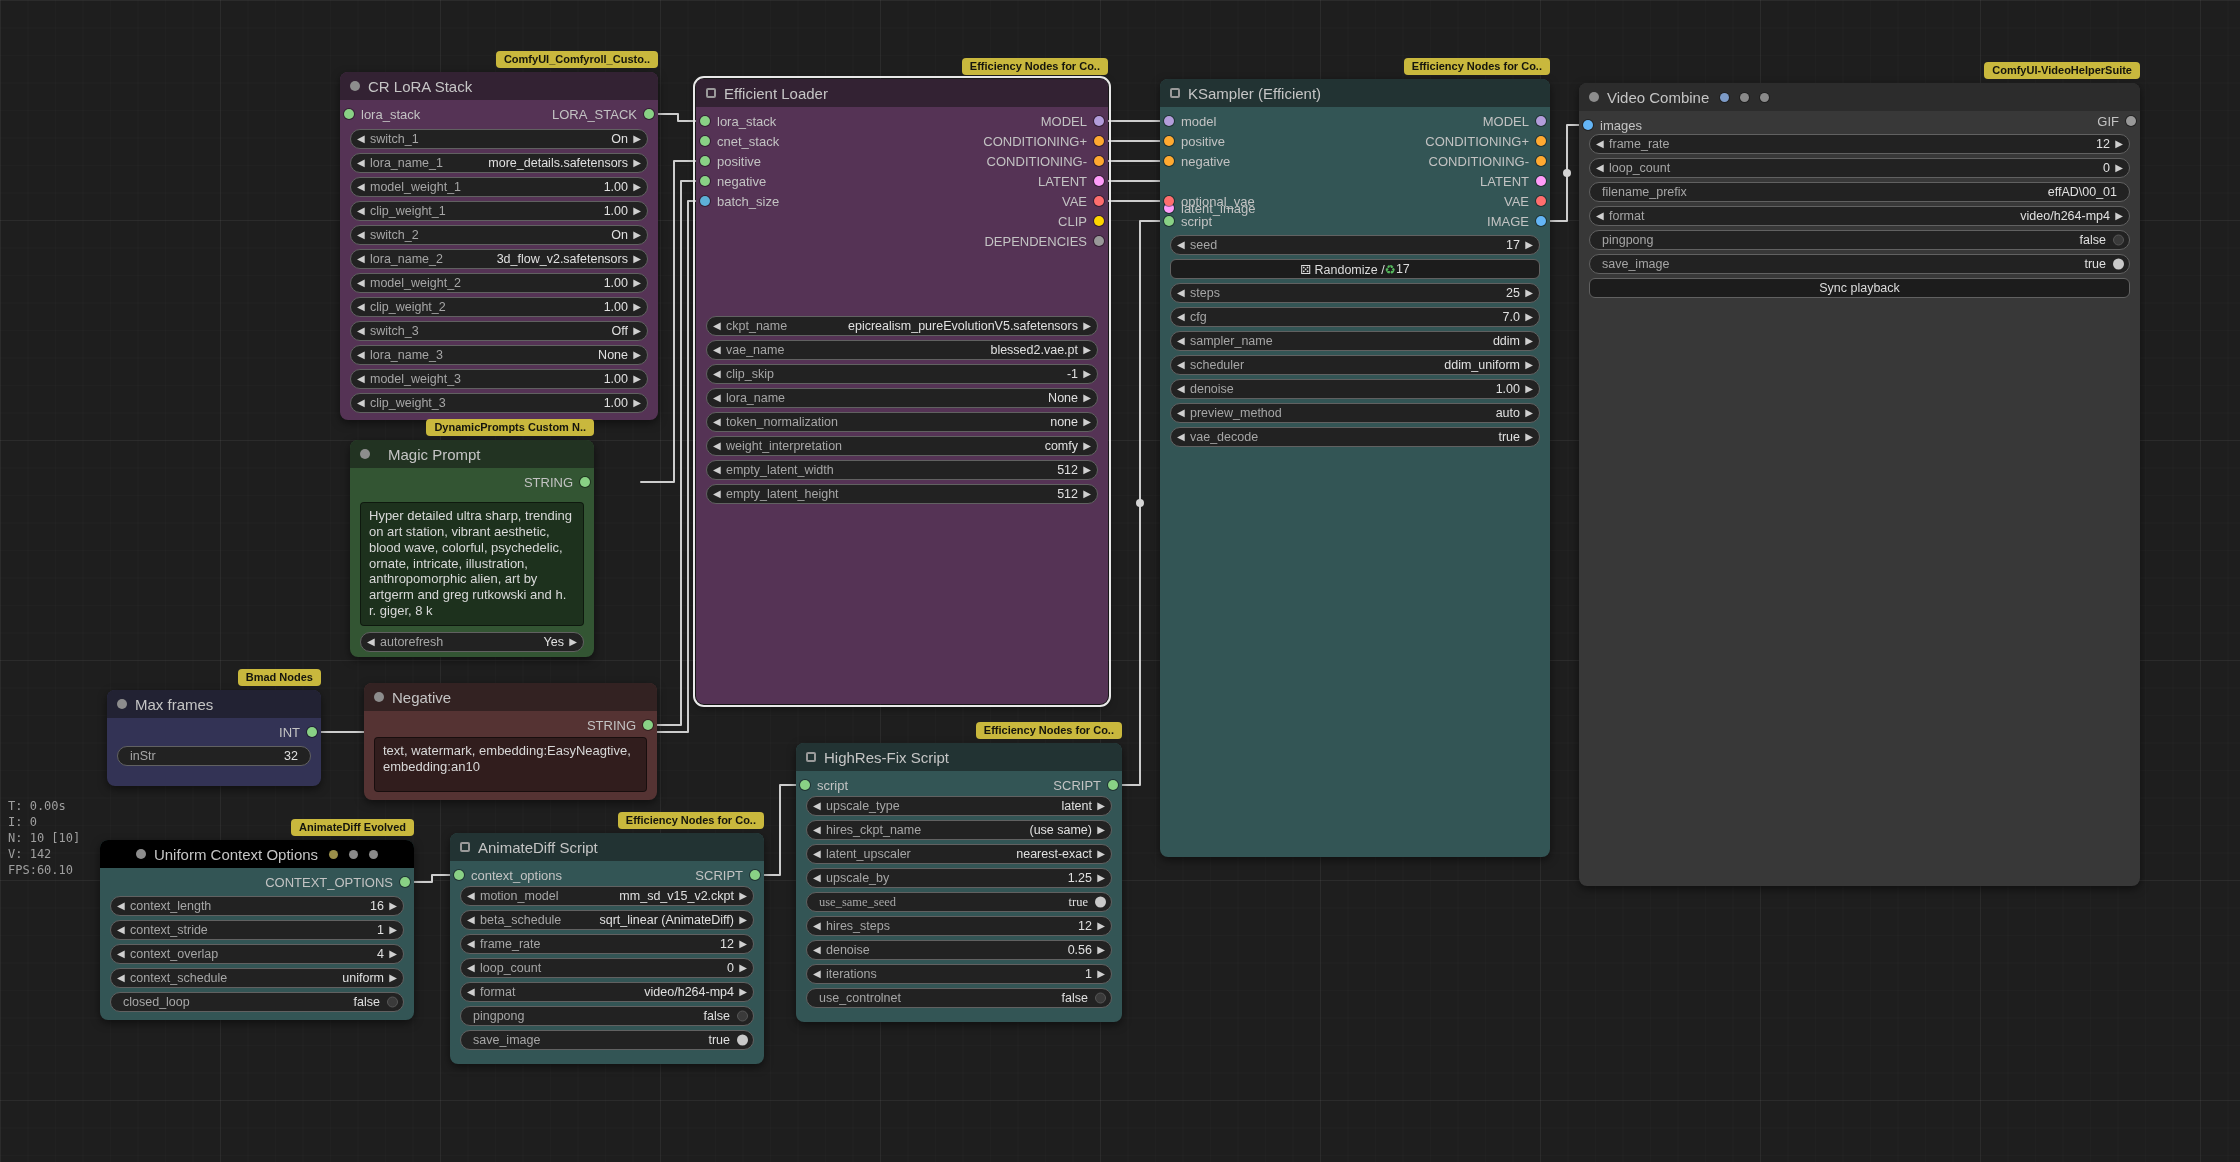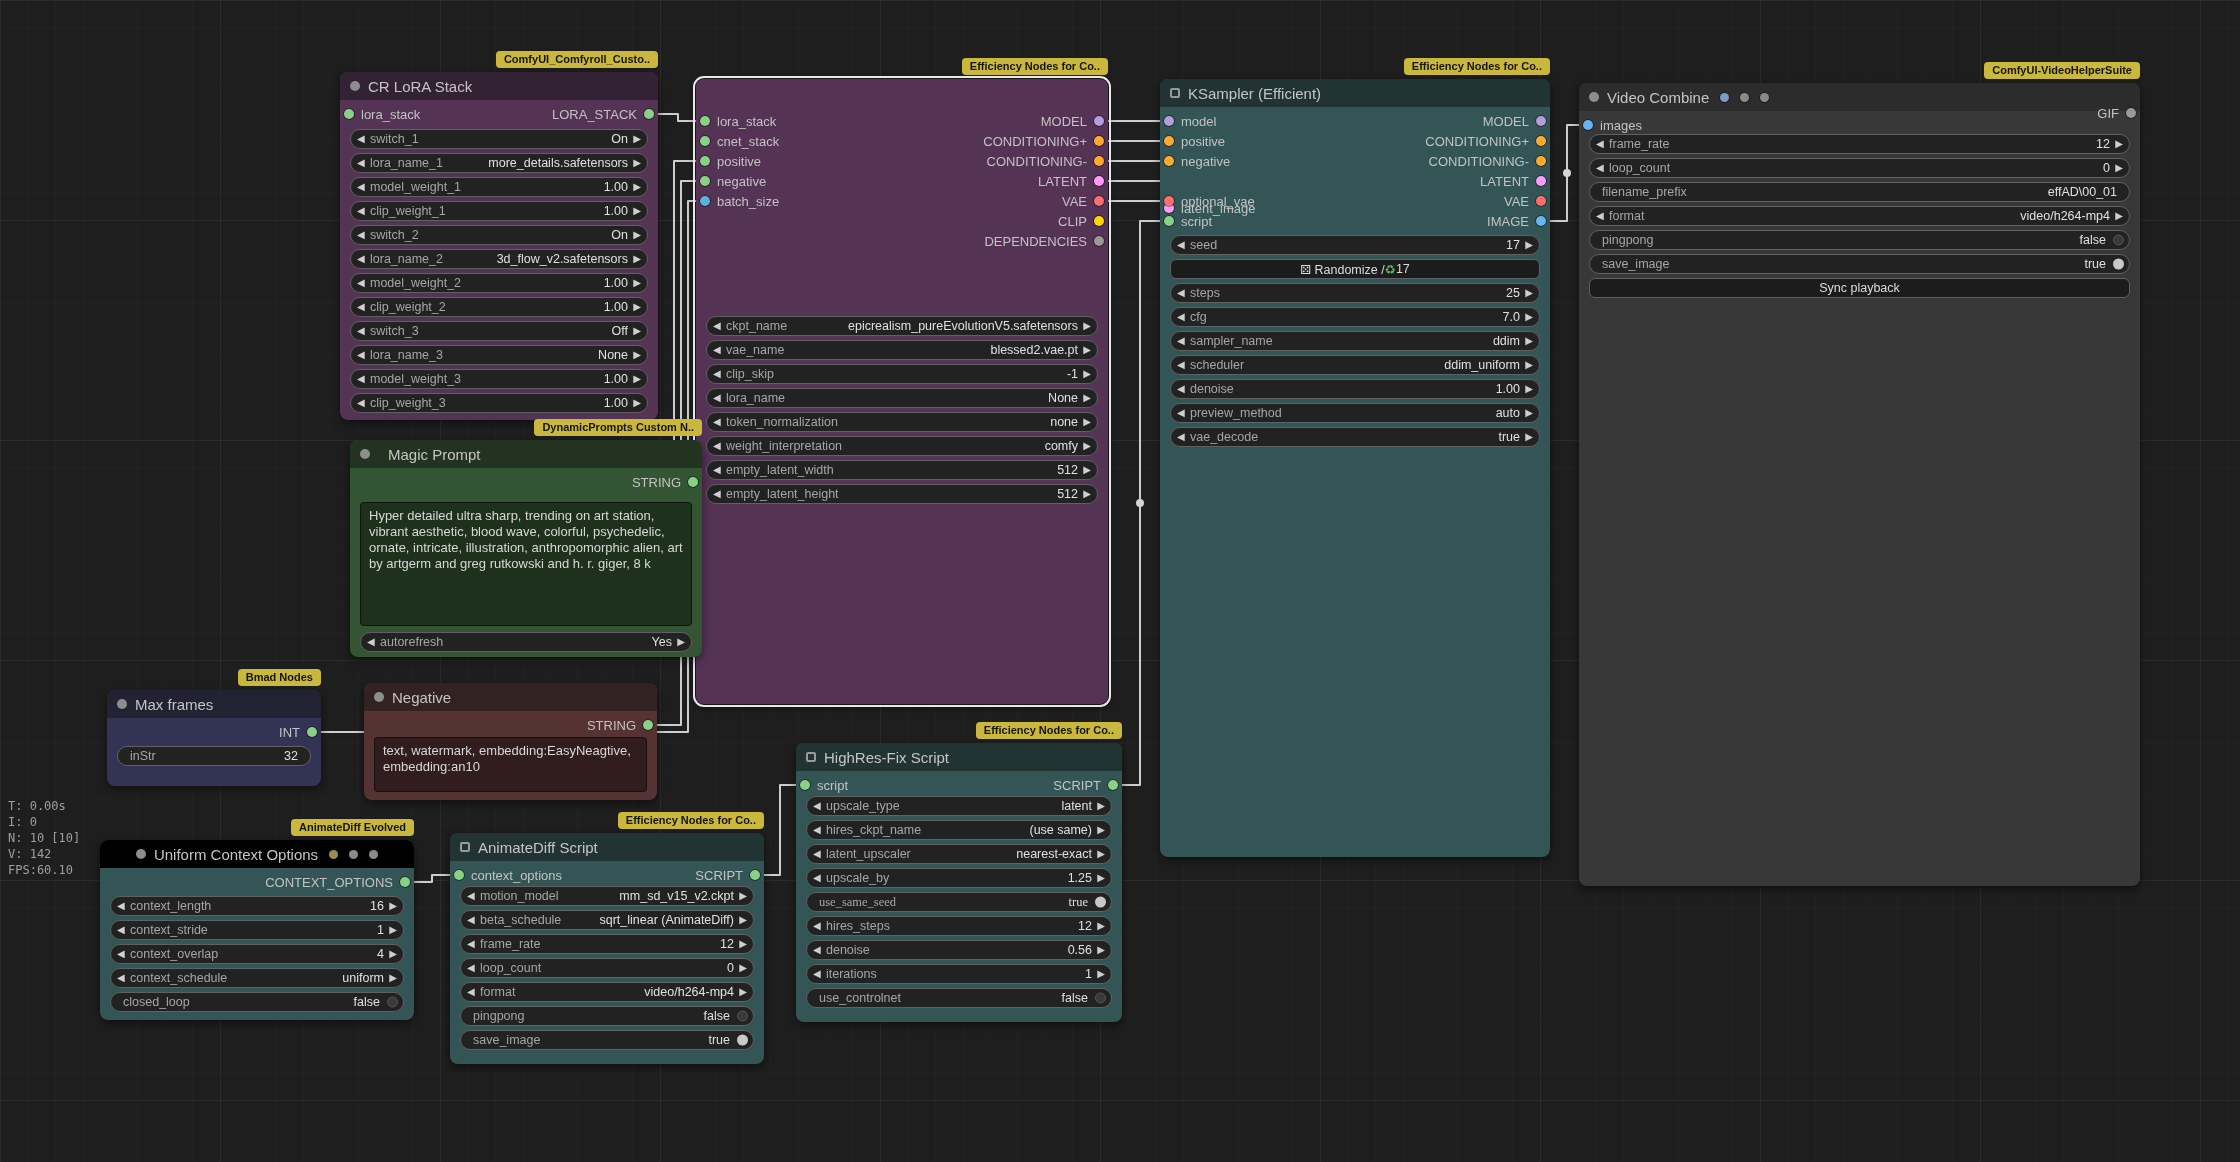--- a/index.html
+++ b/index.html
@@ -159,20 +159,24 @@
       </div>
       <div class="widget combo" style="top: 321px;">
         <span class="arrow l">◀</span>
         <span class="wlabel">clip_weight_3</span>
         <span class="wvalue">1.00</span>
         <span class="arrow r">▶</span>
       </div>
     </div>
     <div class="node selected" style="left: 696px; top: 79px; width: 412px; height: 625px; background: rgb(85, 51, 85);">
       <div class="badge">Efficiency Nodes for Co..</div>
+      <div class="titlebar" style="background: rgb(51, 34, 51);">
+        <span class="ticon box"></span>
+        <span class="ttext">Efficient Loader</span>
+      </div>
       <div class="slot in" style="top: 32px;">
         <span class="sdot" style="background: rgb(137, 209, 133);"></span>
         <span class="slab">lora_stack</span>
       </div>
       <div class="slot in" style="top: 52px;">
         <span class="sdot" style="background: rgb(137, 209, 133);"></span>
         <span class="slab">cnet_stack</span>
       </div>
       <div class="slot in" style="top: 72px;">
         <span class="sdot" style="background: rgb(137, 209, 133);"></span>
@@ -256,21 +260,21 @@
         <span class="wvalue">512</span>
         <span class="arrow r">▶</span>
       </div>
       <div class="widget combo" style="top: 405px;">
         <span class="arrow l">◀</span>
         <span class="wlabel">empty_latent_height</span>
         <span class="wvalue">512</span>
         <span class="arrow r">▶</span>
       </div>
     </div>
-    <div class="node" style="left: 350px; top: 440px; width: 352px; height: 217px; background: rgb(51, 85, 51);">
+    <div class="node" style="left: 350px; top: 440px; width: 244px; height: 217px; background: rgb(51, 85, 51);">
       <div class="badge">DynamicPrompts Custom N..</div>
       <div class="titlebar" style="background: rgb(34, 51, 34); gap: 18px;">
         <span class="ticon dot"></span>
         <span class="ttext">Magic Prompt</span>
       </div>
       <div class="slot out" style="top: 32px;">
         <span class="sdot" style="background: rgb(137, 209, 133);"></span>
         <span class="slab">STRING</span>
       </div>
       <div class="ntext" style="top: 62px; height: 124px;">Hyper detailed ultra sharp, trending on art station, vibrant aesthetic, blood wave, colorful, psychedelic, ornate, intricate, illustration, anthropomorphic alien, art by artgerm and greg rutkowski and h. r. giger, 8 k</div>
@@ -421,21 +425,21 @@
         <span class="ticon dot"></span>
         <span class="ttext">Video Combine</span>
         <span class="tbubble" style="background: rgb(125, 155, 199);"></span>
         <span class="tbubble" style="background: rgb(138, 138, 138);"></span>
         <span class="tbubble" style="background: rgb(138, 138, 138);"></span>
       </div>
       <div class="slot in" style="top: 32px;">
         <span class="sdot" style="background: rgb(100, 181, 246);"></span>
         <span class="slab">images</span>
       </div>
-      <div class="slot out" style="top: 20px;">
+      <div class="slot out" style="top: 28px;">
         <span class="sdot" style="background: rgb(153, 153, 153);"></span>
         <span class="slab">GIF</span>
       </div>
       <div class="widget combo" style="top: 51px;">
         <span class="arrow l">◀</span>
         <span class="wlabel">frame_rate</span>
         <span class="wvalue">12</span>
         <span class="arrow r">▶</span>
       </div>
       <div class="widget combo" style="top: 75px;">

